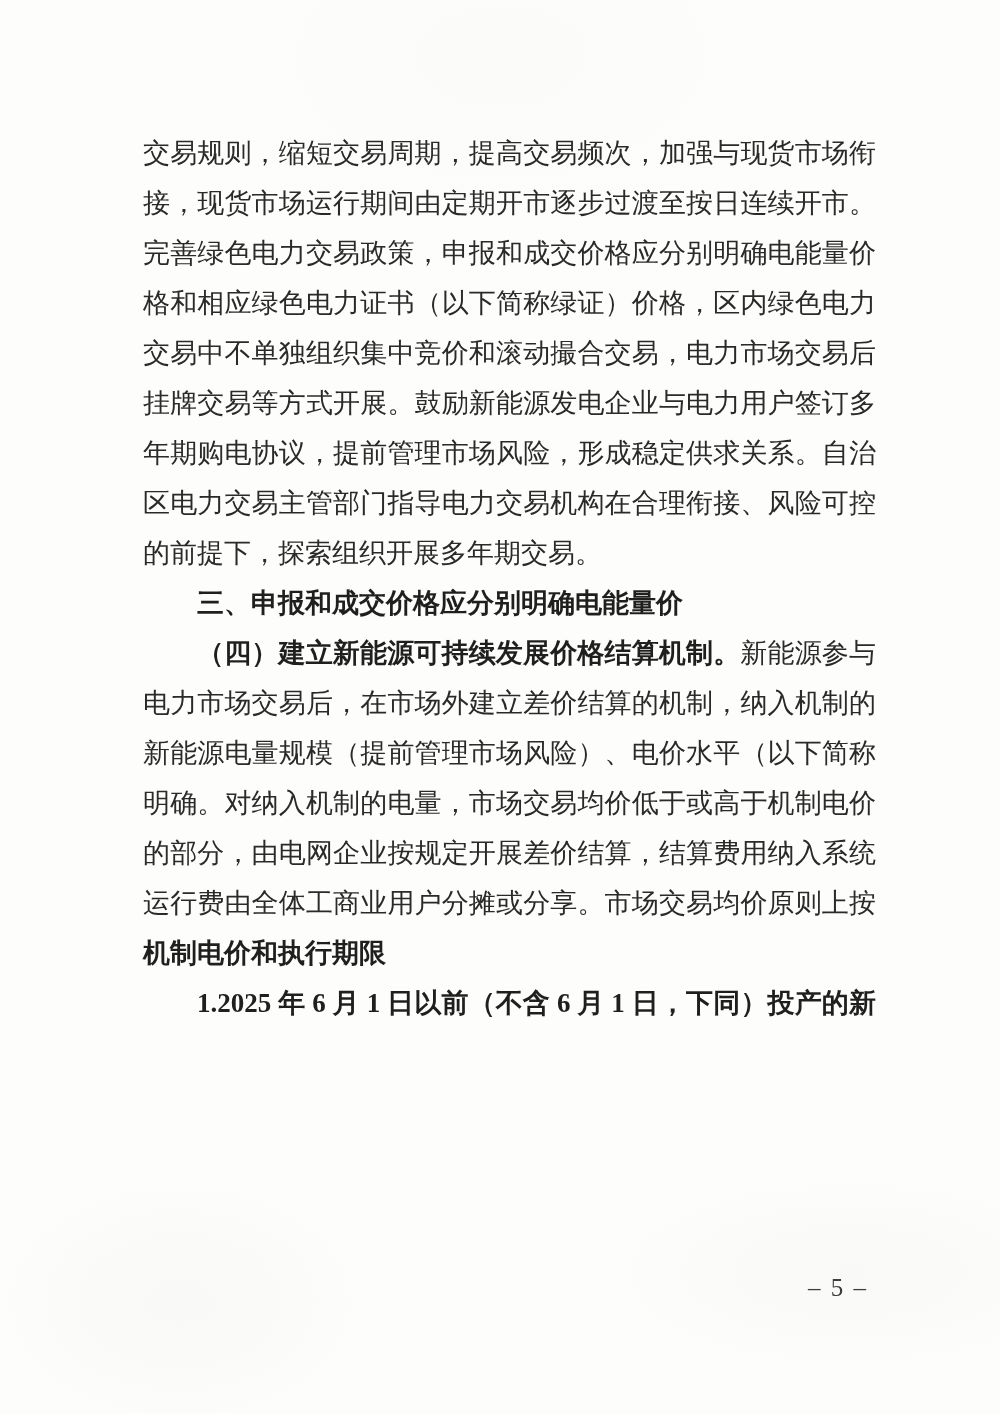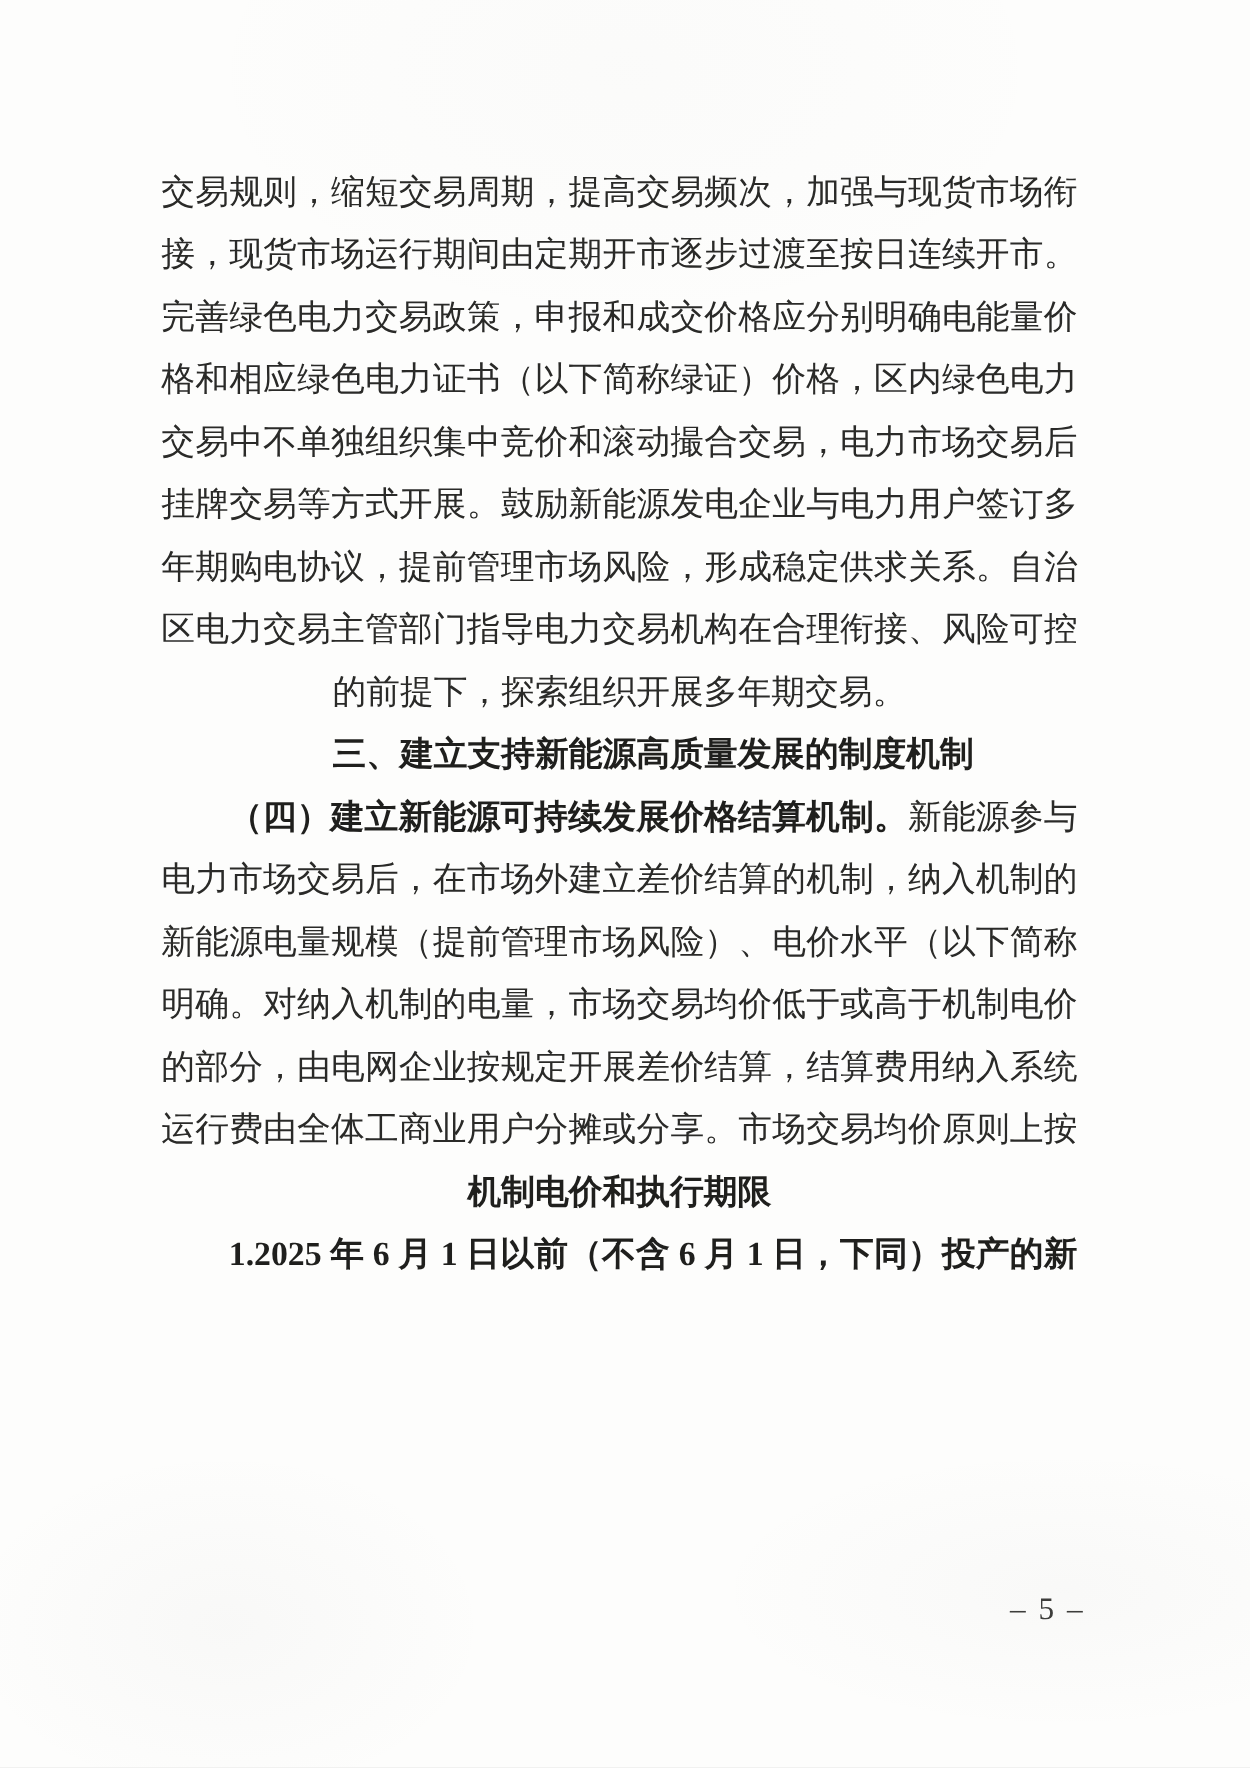--- a/index.html
+++ b/index.html
@@ -16,32 +16,32 @@
     background-image:
       radial-gradient(ellipse 300px 200px at 18% 92%, rgba(120,120,120,0.035), rgba(0,0,0,0) 70%),
       radial-gradient(ellipse 400px 160px at 85% 90%, rgba(120,120,120,0.03), rgba(0,0,0,0) 70%),
       radial-gradient(ellipse 500px 300px at 50% 4%, rgba(140,140,140,0.02), rgba(0,0,0,0) 70%);
     overflow: hidden;
     color: #2a2a28;
     font-family: "Liberation Serif", "DejaVu Serif", serif;
   }
   .content {
     position: absolute;
-    left: 129px;
+    left: 143px;
     top: 128px;
     width: 733px;
   }
   .ln {
     display: block;
     height: 50px;
     line-height: 50px;
     font-size: 27px;
     letter-spacing: 0px;
     white-space: nowrap;
-    text-align: center;
+    text-align: left;
   }
   .fill {
     white-space: normal;
     text-align: justify;
     text-align-last: justify;
   }
   .ind { text-indent: 54px; }
   .bold { font-weight: bold; color: #1f1f1d; }
   .hd { font-family: "Liberation Sans", "DejaVu Sans", sans-serif; }
   .mt { margin-top: 5px; }
@@ -68,21 +68,21 @@
     <div class="ln fill">交易规则，缩短交易周期，提高交易频次，加强与现货市场衔</div>
     <div class="ln fill">接，现货市场运行期间由定期开市逐步过渡至按日连续开市。</div>
     <div class="ln fill">完善绿色电力交易政策，申报和成交价格应分别明确电能量价</div>
     <div class="ln fill">格和相应绿色电力证书（以下简称绿证）价格，区内绿色电力</div>
     <div class="ln fill">交易中不单独组织集中竞价和滚动撮合交易，电力市场交易后</div>
     <div class="ln fill">挂牌交易等方式开展。鼓励新能源发电企业与电力用户签订多</div>
     <div class="ln fill">年期购电协议，提前管理市场风险，形成稳定供求关系。自治</div>
     <div class="ln fill">区电力交易主管部门指导电力交易机构在合理衔接、风险可控</div>
     <div class="ln">的前提下，探索组织开展多年期交易。</div>
 
-    <div class="ln ind bold hd">三、建立支持新能源高质量发展的制度机制</div>
+    <div class="ln ind bold hd">三、申报和成交价格应分别明确电能量价</div>
 
     <div class="ln ind fill">
       <span class="bold">（四）建立新能源可持续发展价格结算机制。</span><span>新能源参与</span>
     </div>
 
     <div class="ln fill">电力市场交易后，在市场外建立差价结算的机制，纳入机制的</div>
     <div class="ln fill">新能源电量规模（提前管理市场风险）、电价水平（以下简称</div>
     <div class="ln fill">明确。对纳入机制的电量，市场交易均价低于或高于机制电价</div>
     <div class="ln fill">的部分，由电网企业按规定开展差价结算，结算费用纳入系统</div>
     <div class="ln fill">运行费由全体工商业用户分摊或分享。市场交易均价原则上按</div>

